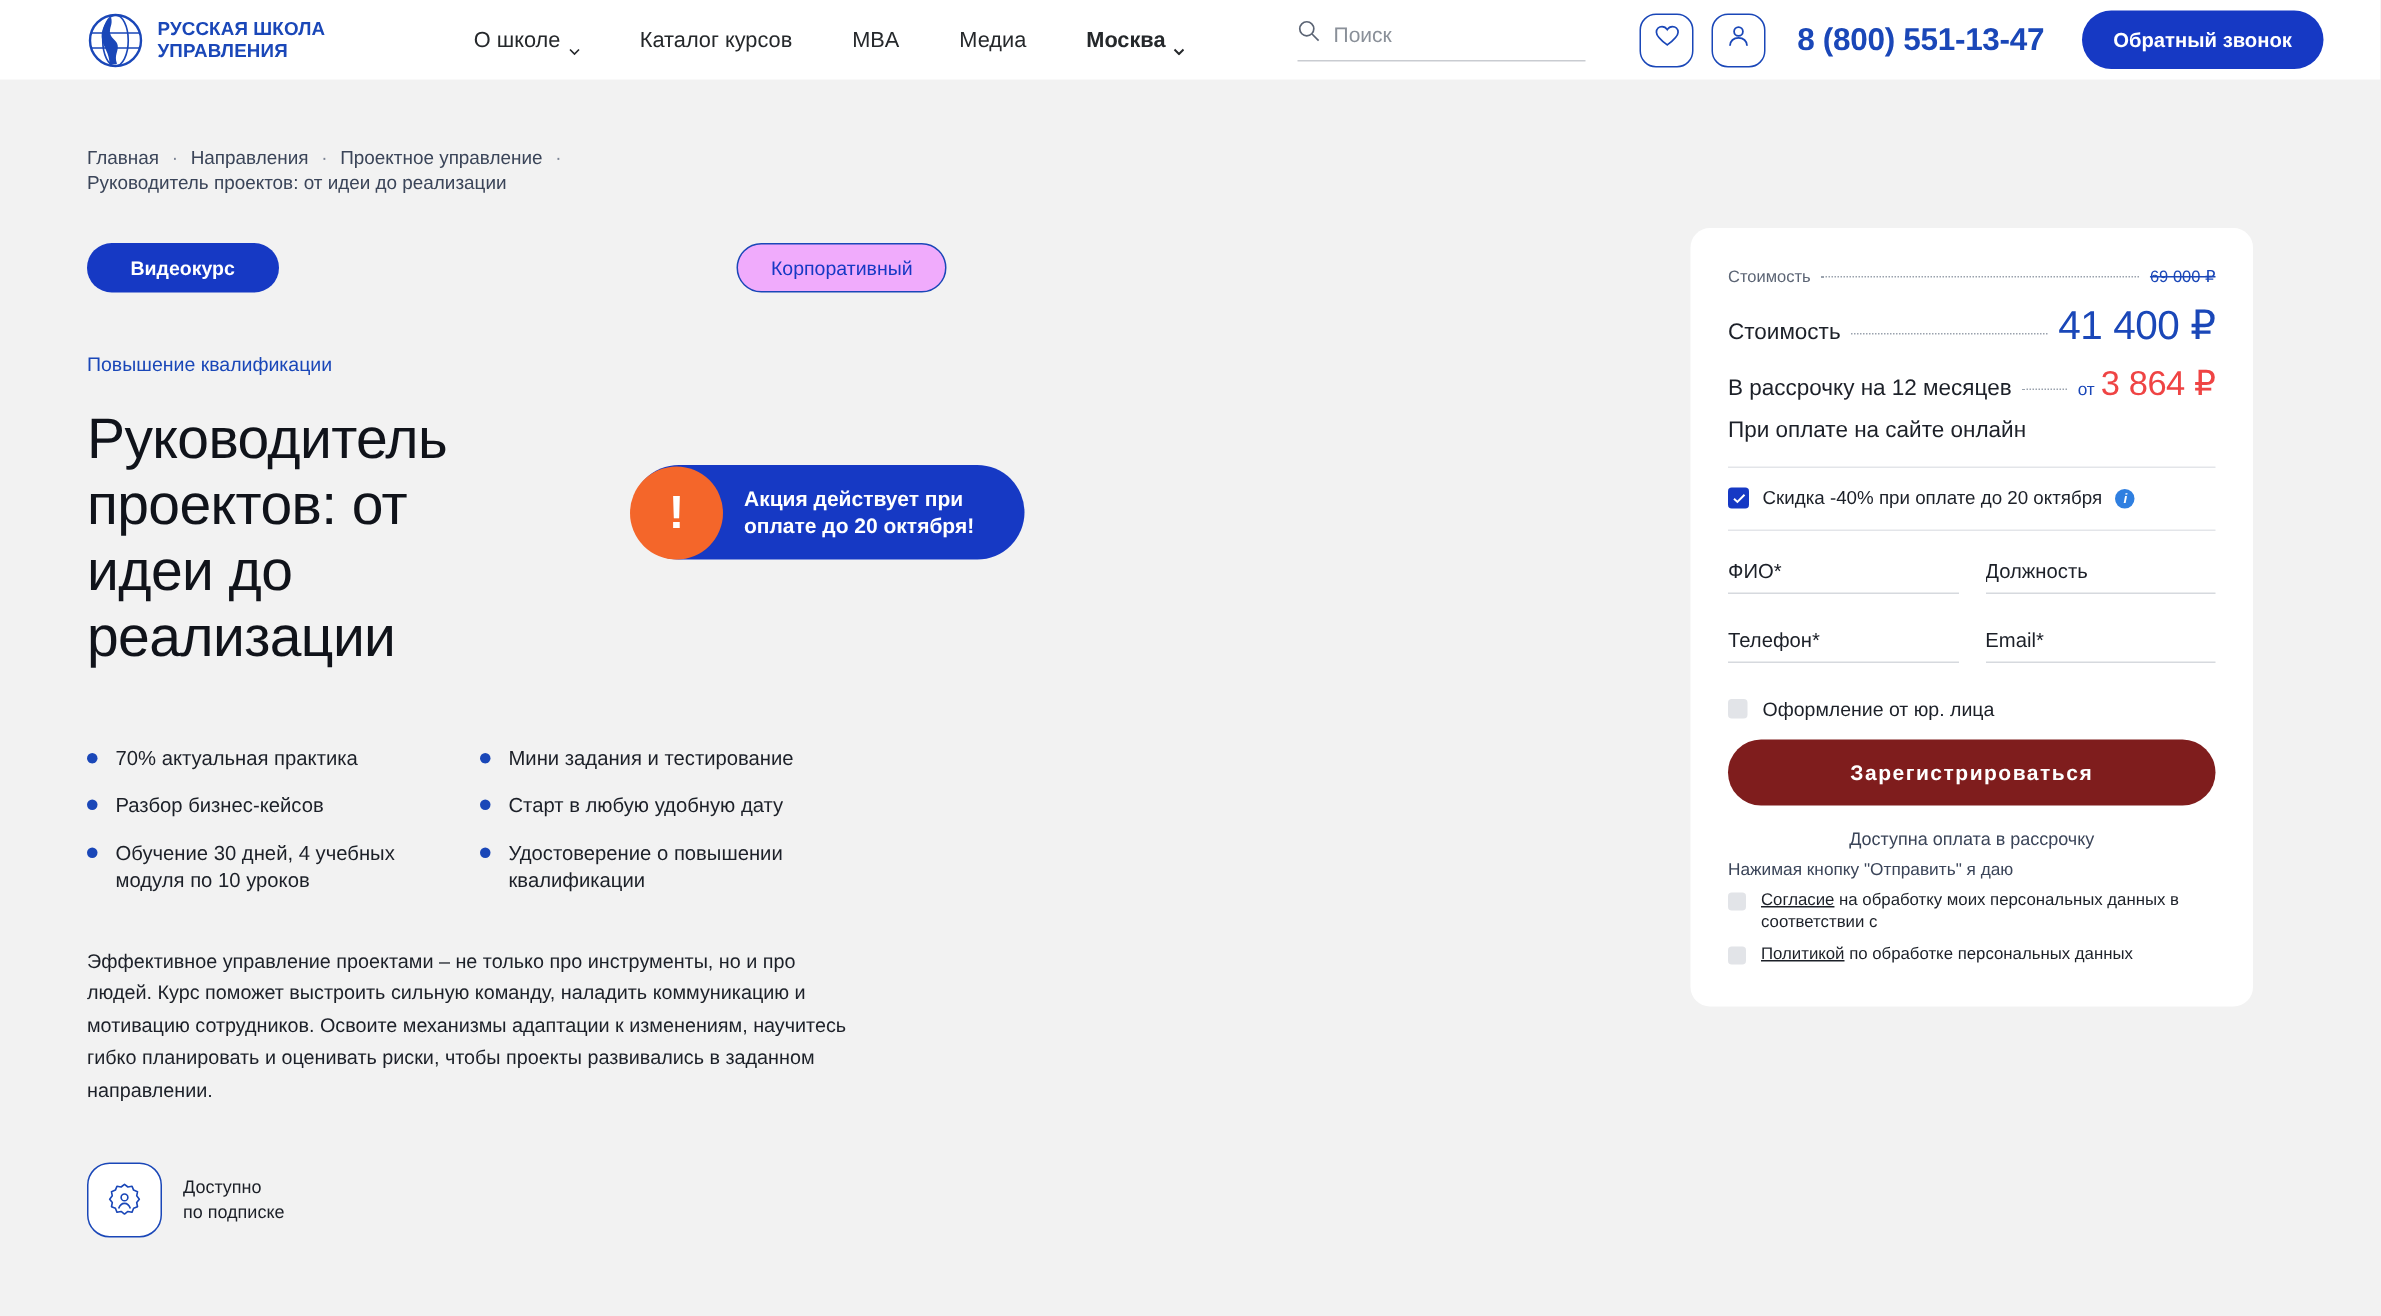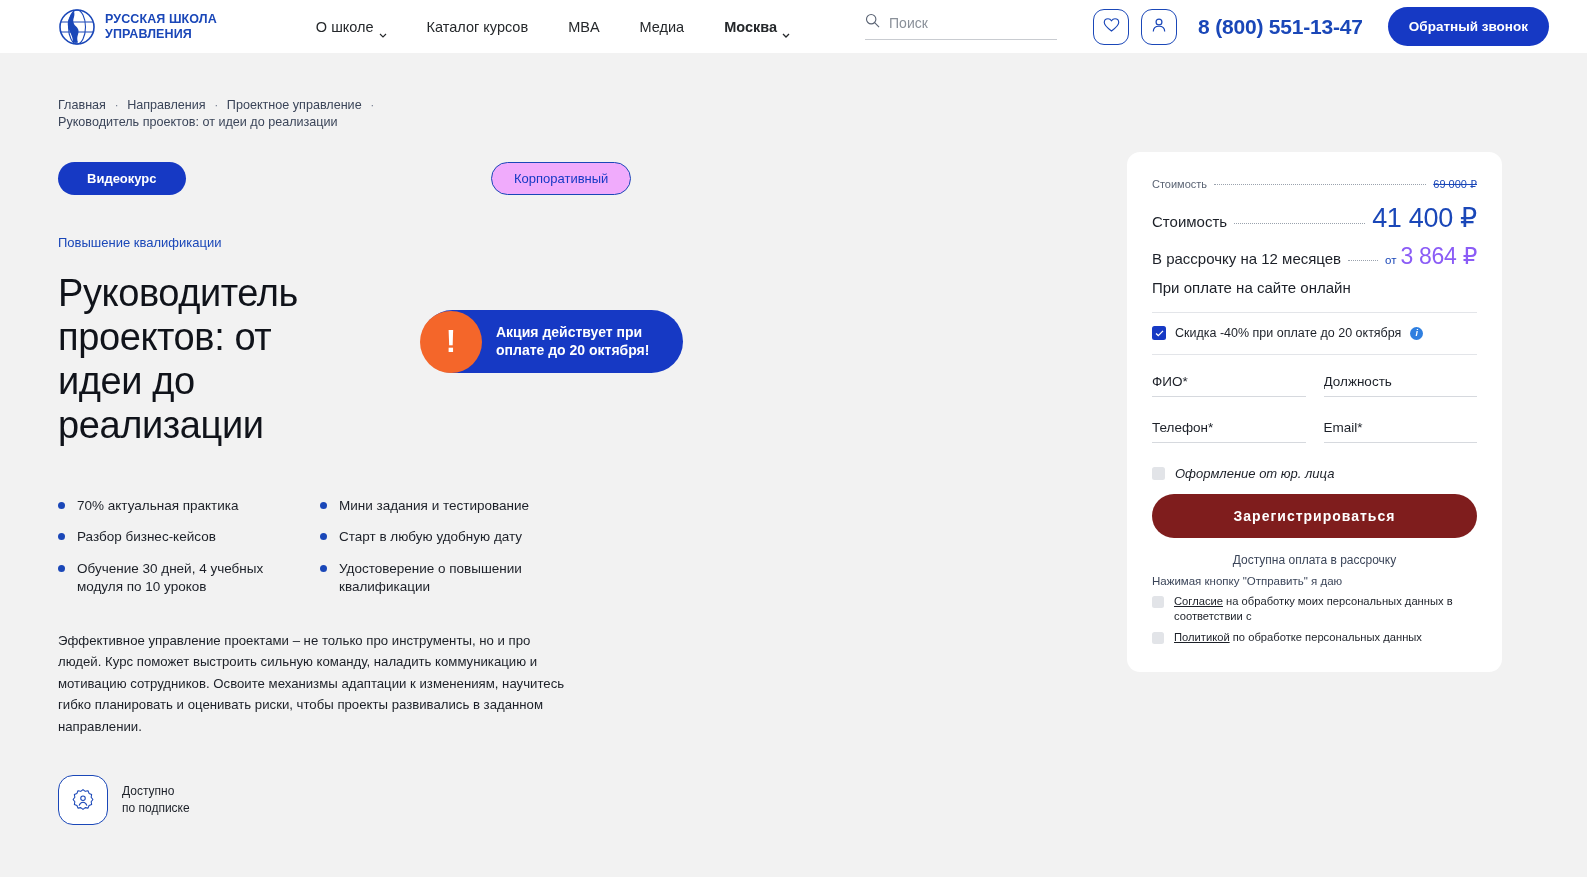--- a/index.html
+++ b/index.html
@@ -154,21 +154,21 @@
     border-bottom: 1.5px dotted #9aa2ad; position: relative; top: -3px;
   }
   .leader.thin { border-bottom: 1.2px dotted #9aa2ad; }
   .price-old {
     font-size: 11px; color: #1a47b8; text-decoration: line-through; white-space: nowrap;
   }
   .price-big {
     font-size: 27px; color: #1a47b8; white-space: nowrap; letter-spacing: -.3px;
   }
   .price-mid {
-    font-size: 23px; color: #8b5cf6; white-space: nowrap; letter-spacing: -.3px;
+    font-size: 23px; color: #ef4444; white-space: nowrap; letter-spacing: -.3px;
   }
   .price-pre { font-size: 11.5px; color: #1a47b8; margin-right: 4px; }
   .online-note { font-size: 15px; color: #1c2028; margin-top: 8px; margin-bottom: 16px; }
 
   .hr { height: 1px; background: #e3e5e9; margin: 0 0 13px 0; }
 
   .discount-row { display: flex; align-items: center; gap: 9px; margin-bottom: 14px; }
   .cb-checked {
     width: 14px; height: 14px; background: #1639c4; border-radius: 2.5px;
     display: flex; align-items: center; justify-content: center; flex: 0 0 14px;
@@ -191,21 +191,21 @@
     margin-bottom: 6px;
   }
   .fld {
     border: none; border-bottom: 1px solid #d6d9de; background: transparent;
     font-size: 13.5px; color: #1c2028; padding: 6px 0 7px 0;
     font-family: inherit; outline: none; width: 100%; margin-bottom: 17px;
   }
   .fld::placeholder { color: #1c2028; opacity: 1; }
 
   .legal-row { display: flex; align-items: center; gap: 10px; margin-bottom: 13px; }
-  .legal-text { font-size: 13px; color: #1c2028; font-style: italic; }
+  .legal-text { font-size: 13px; color: #1c2028; }
 
   .register-btn {
     width: 100%; height: 44px; background: #7f1d1d; color: #fff;
     font-size: 14px; font-weight: bold; letter-spacing: 1px;
     border: none; border-radius: 22px; cursor: pointer; font-family: inherit;
   }
   .install-note {
     text-align: center; font-size: 12px; color: #3b4559; margin-top: 15px; margin-bottom: 8px;
   }
   .consent-intro { font-size: 11.5px; color: #3b4559; margin-bottom: 7px; }

